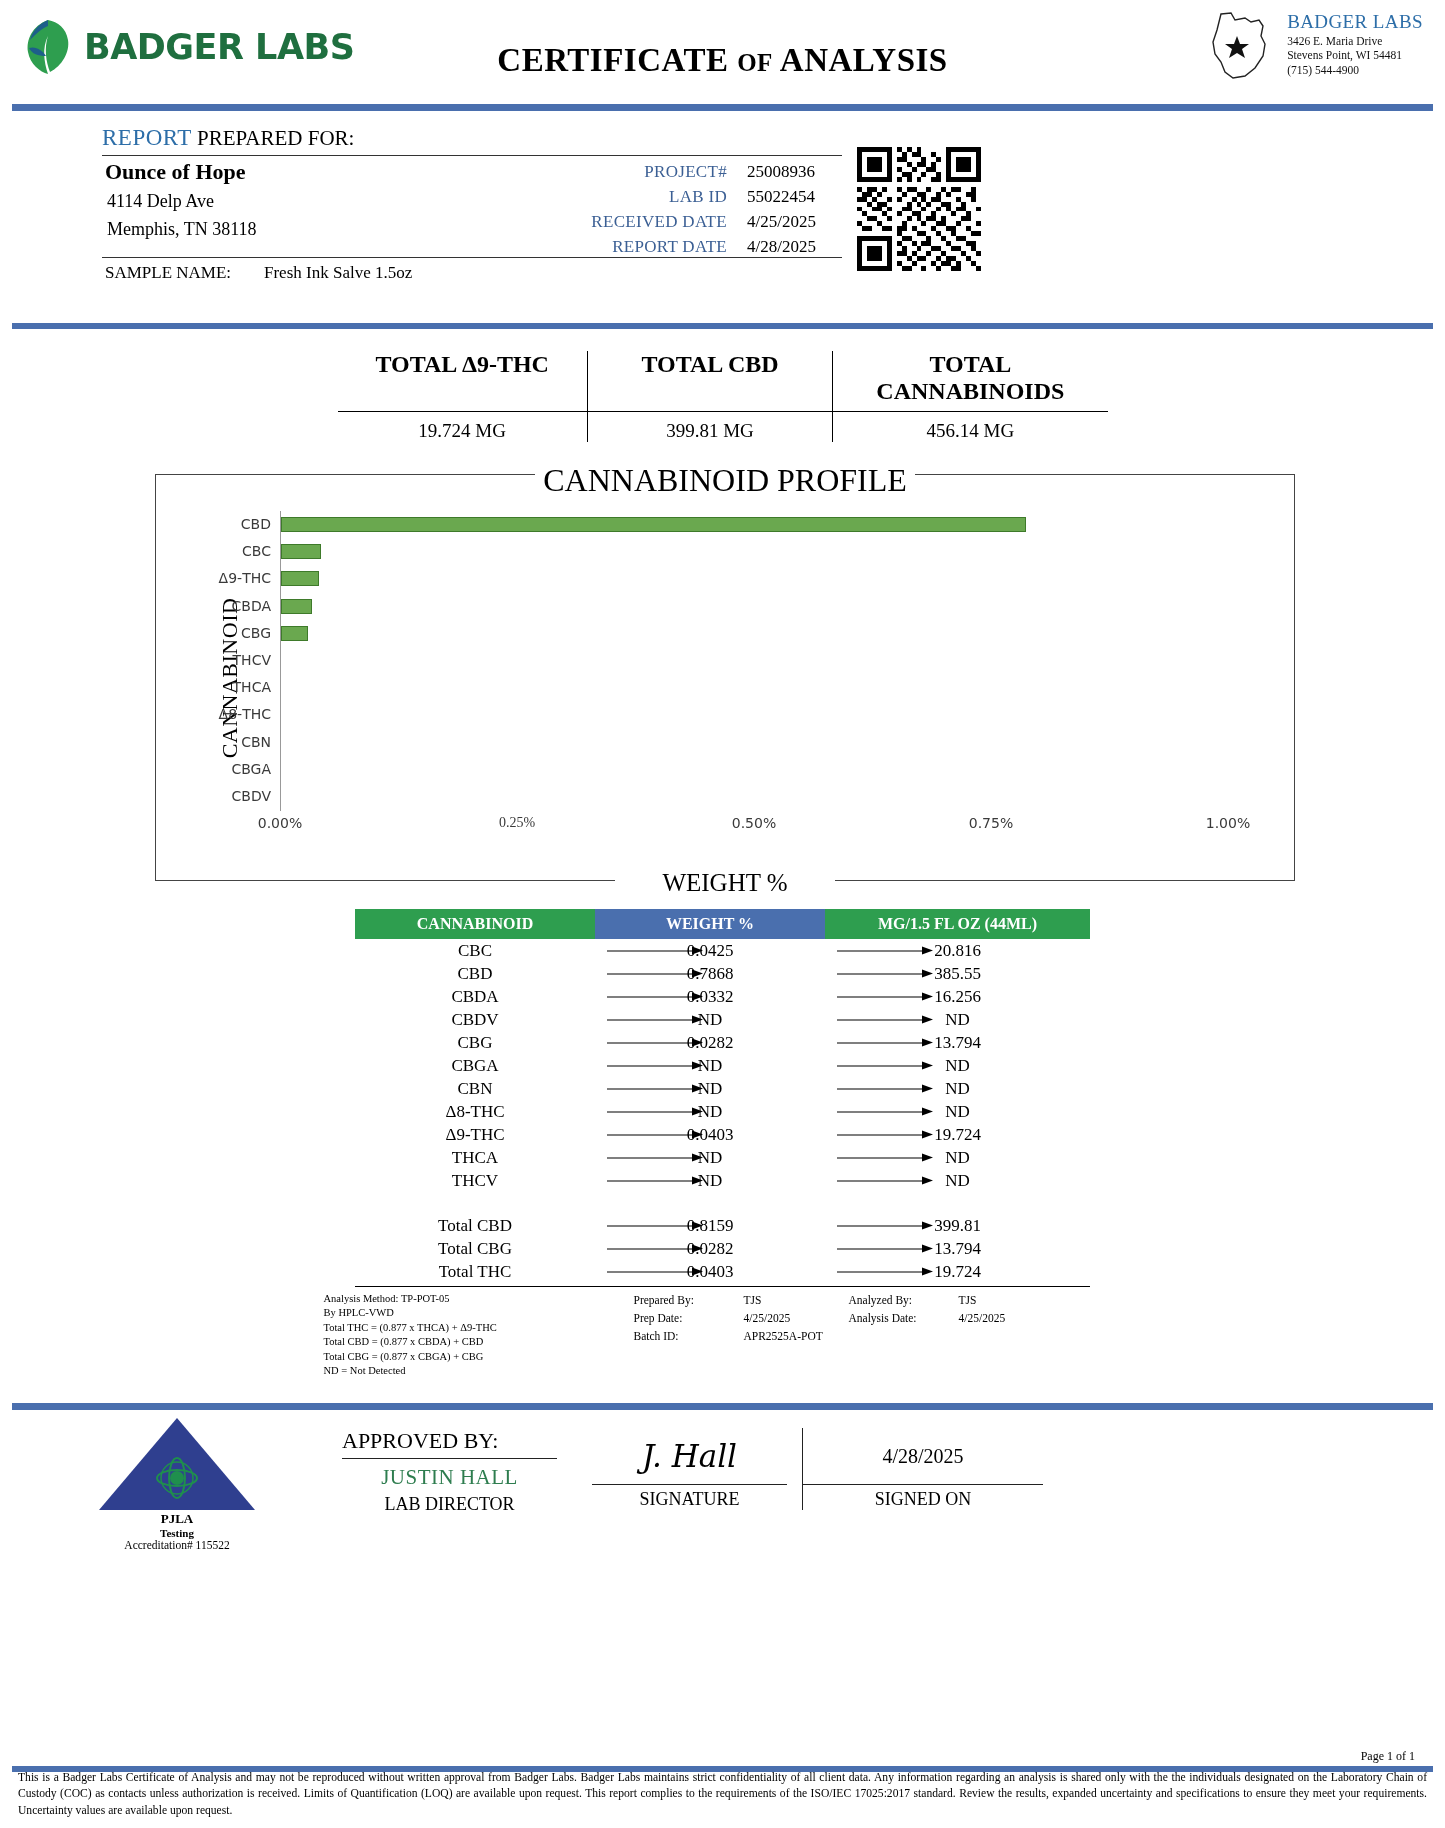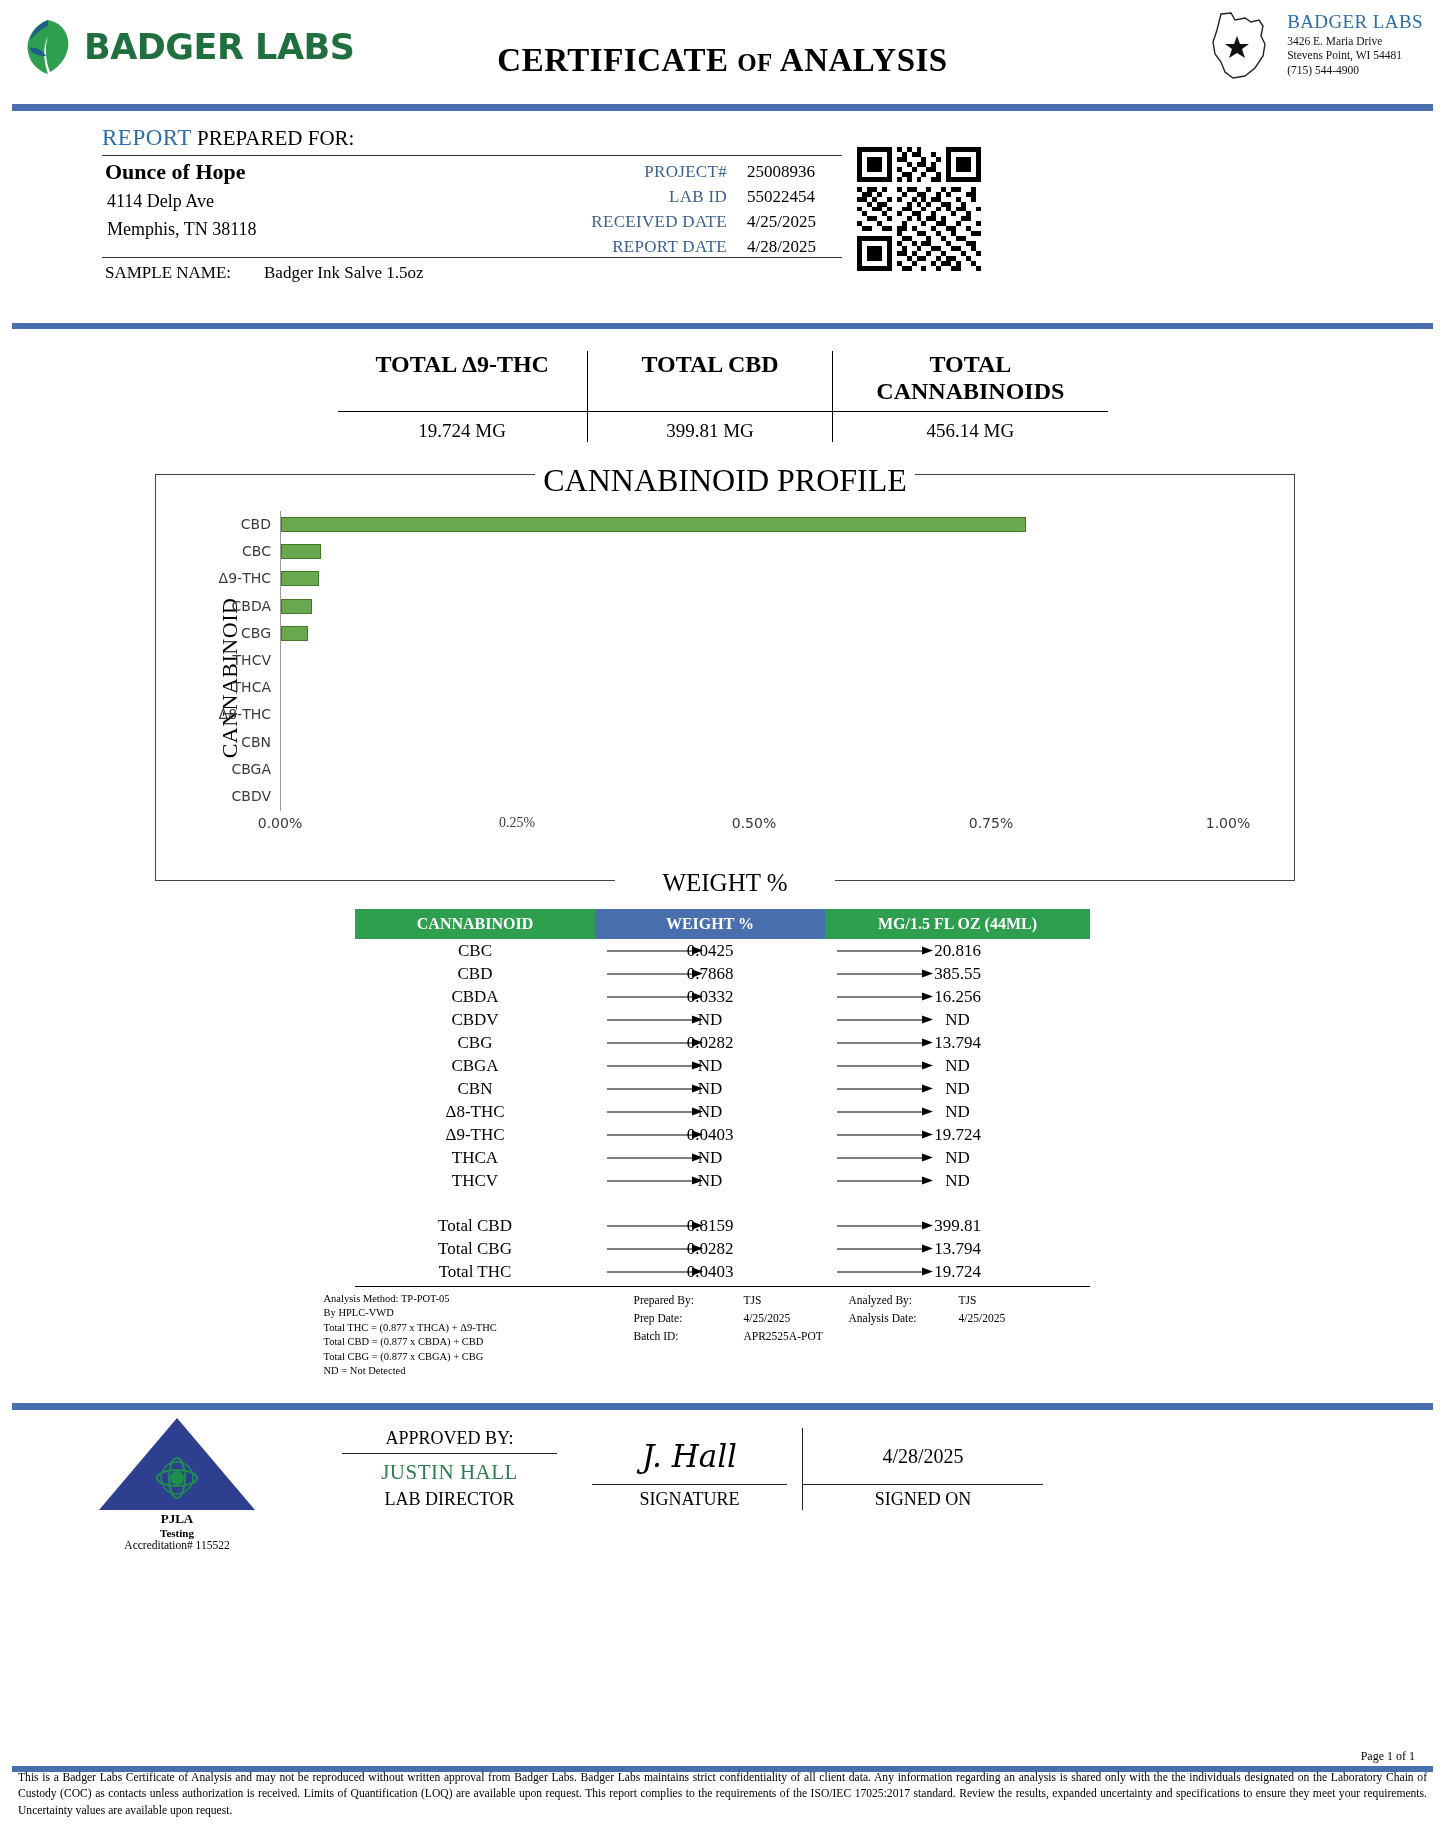--- a/index.html
+++ b/index.html
@@ -670,21 +670,21 @@
             <rect x="13" y="24" width="1" height="1"></rect>
             <rect x="16" y="24" width="1" height="1"></rect>
             <rect x="19" y="24" width="2" height="1"></rect>
             <rect x="24" y="24" width="1" height="1"></rect>
         </g>
       </svg>
     </div>
 
     <div class="sample-underline"></div>
     <div class="sample-label">SAMPLE NAME:</div>
-    <div class="sample-value">Badger Ink Salve 1.5oz</div>
+    <div class="sample-value">Fresh Ink Salve 1.5oz</div>
   </div>
 
   <div class="rule-blue thin"></div>
 
   <div class="totals">
     <div class="totals-head">
       <div class="col-a">TOTAL Δ9-THC</div>
       <div class="col-b">TOTAL CBD</div>
       <div class="col-c">TOTAL CANNABINOIDS</div>
     </div>
@@ -964,21 +964,21 @@
             <circle cx="22" cy="22" r="7" fill="#1f8f4d"></circle>
           </svg>
         </div>
       </div>
       <div class="pjla-text">PJLA</div>
       <div class="pjla-sub">Testing</div>
       <div class="pjla-acc">Accreditation# 115522</div>
     </div>
 
     <div class="appr-col" style="left:330px; width:215px;">
-      <div style="text-align:center;font-size:18px;">APPROVED BY:</div>
+      <div style="font-size:22px;">APPROVED BY:</div>
       <div class="appr-line" style="margin-top:4px;"></div>
       <div class="appr-value" style="padding-top:6px;">JUSTIN HALL</div>
       <div class="appr-label">LAB DIRECTOR</div>
     </div>
 
     <div class="appr-col" style="left:580px; width:195px;">
       <div class="sig-script" style="height:56px;line-height:56px;">J. Hall</div>
       <div class="appr-line"></div>
       <div class="appr-label">SIGNATURE</div>
     </div>

